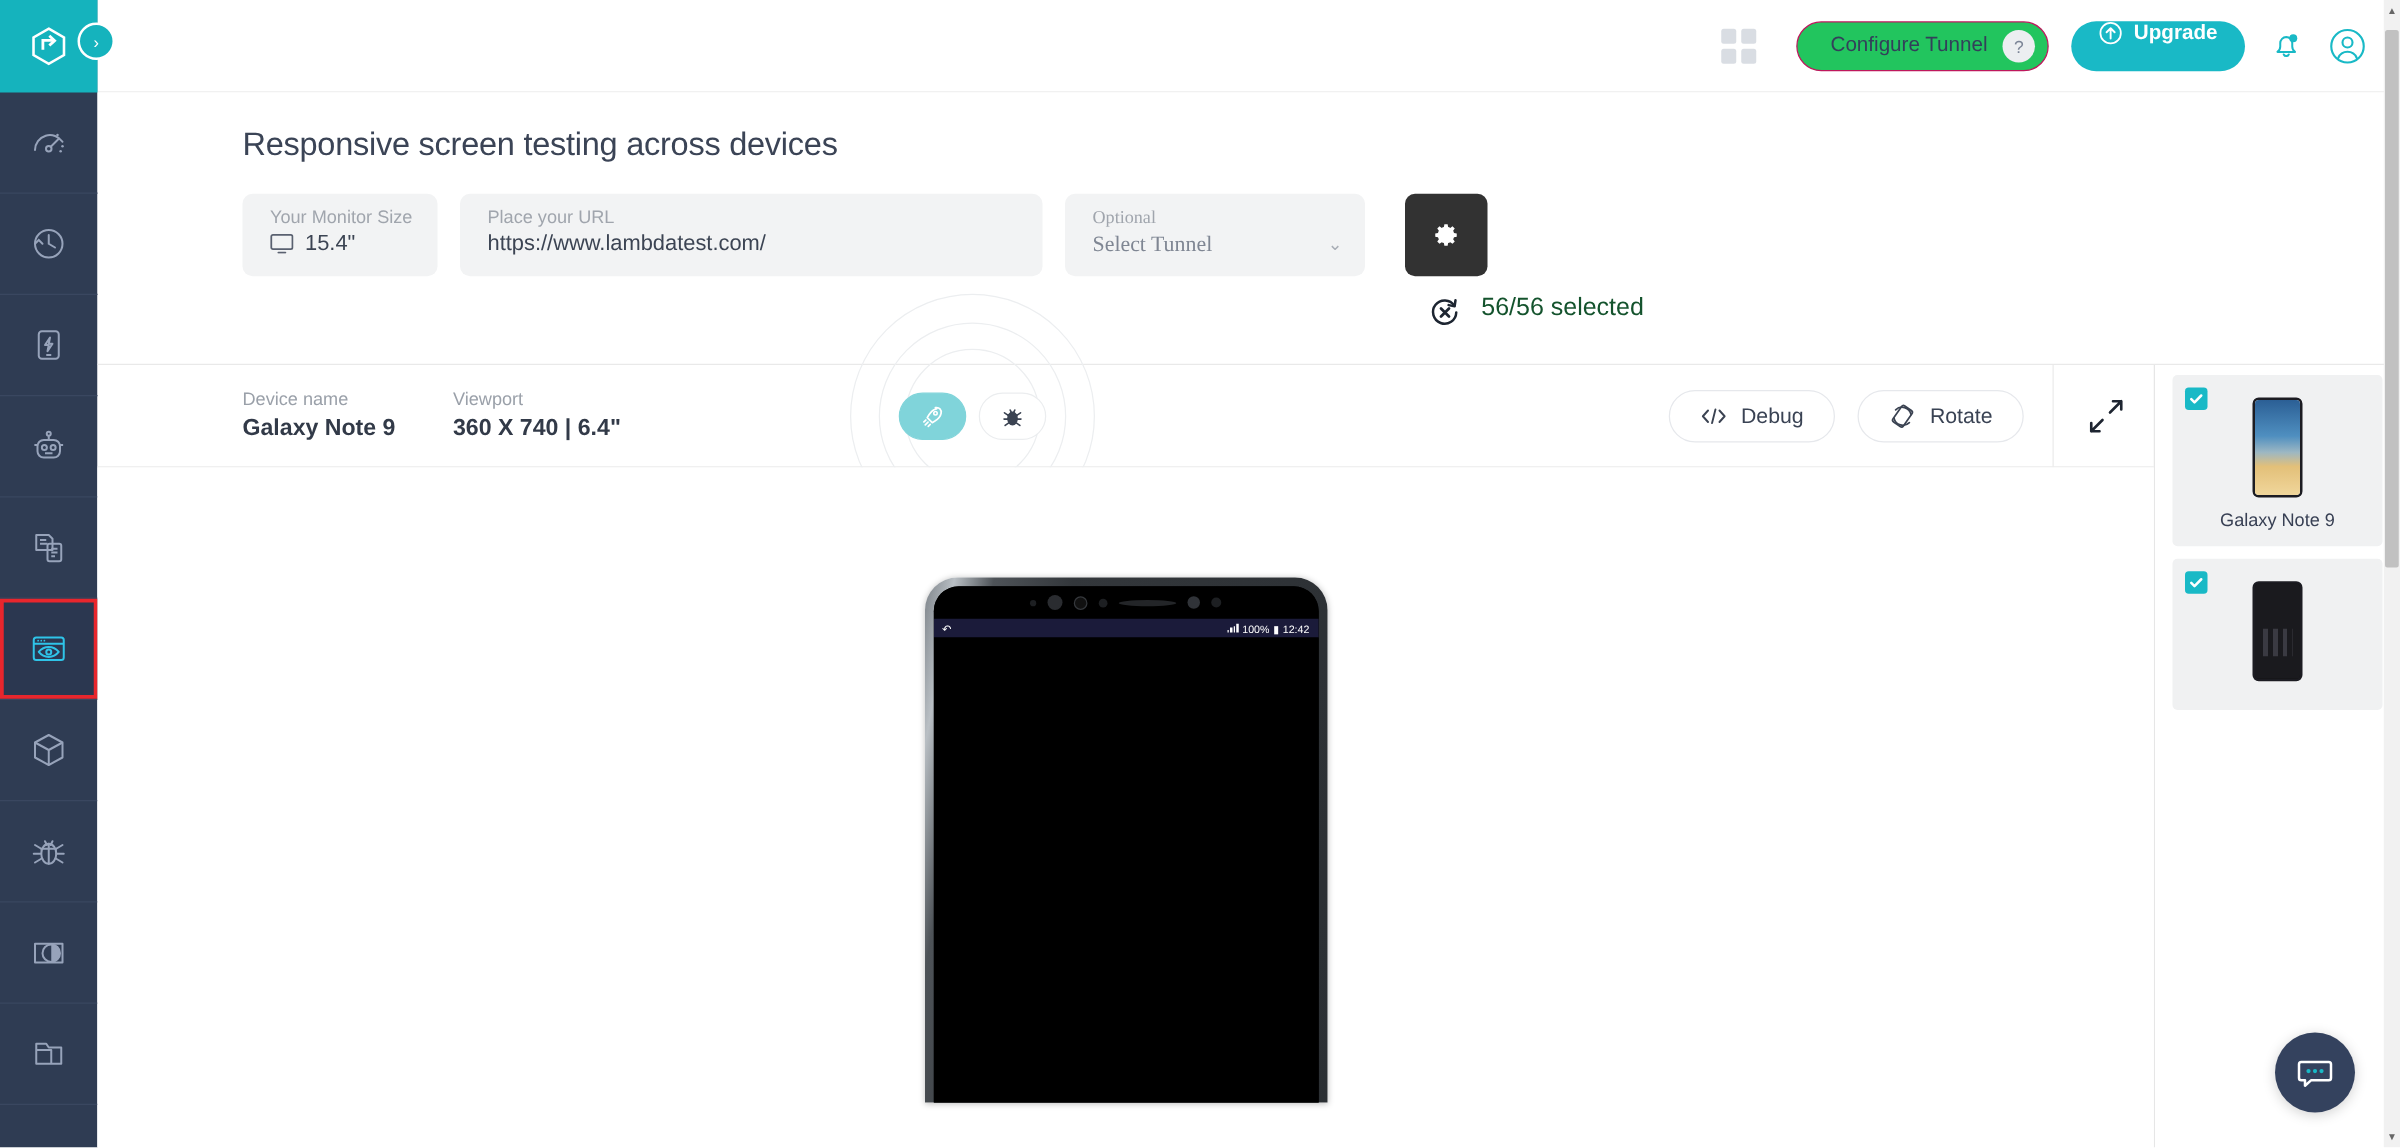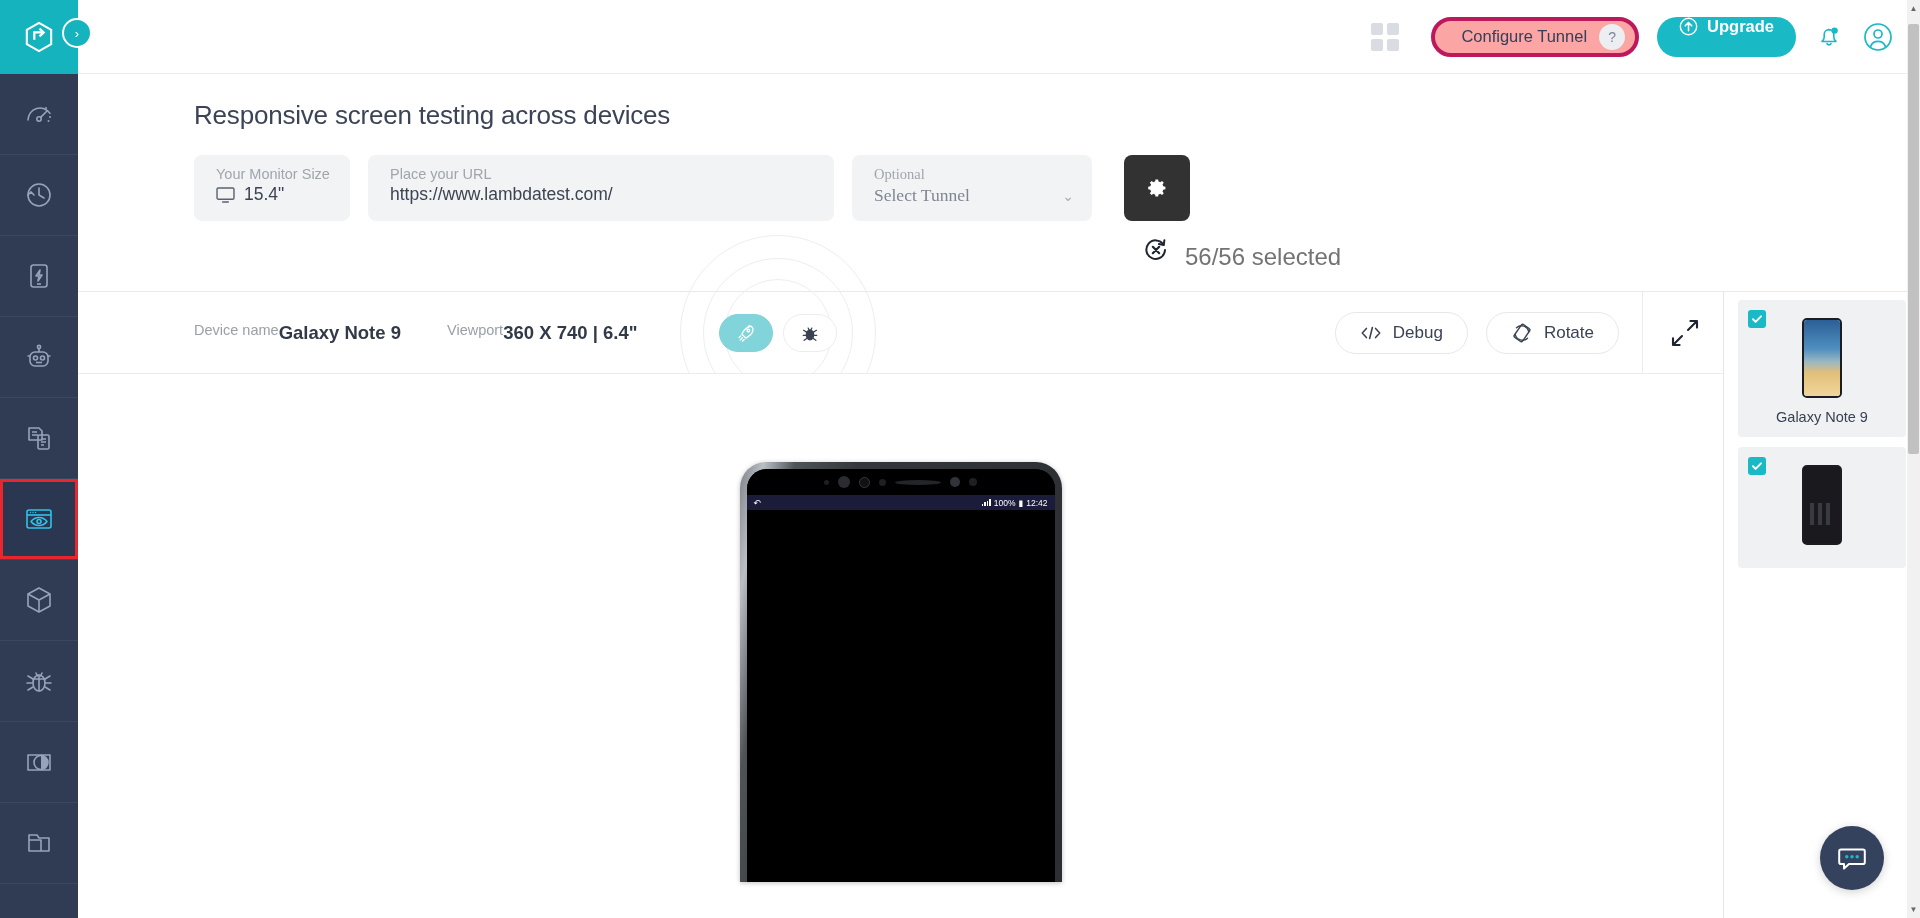--- a/index.html
+++ b/index.html
@@ -58,23 +58,23 @@
   .topbar {
     height: 74px; background: #ffffff;
     border-bottom: 1px solid #ededed;
     display: flex; align-items: center; justify-content: flex-end;
     padding-right: 26px; gap: 18px;
     flex: 0 0 74px;
   }
   .grid-icon { display: grid; grid-template-columns: 12px 12px; grid-template-rows: 12px 12px; gap: 4px; cursor: pointer; margin-right: 14px; }
   .grid-icon i { background: #d9dde3; border-radius: 2px; display: block; }
   .tunnel-btn {
-    height: 40px; border: 4px solid #be185d; border-radius: 22px;
+    height: 40px; border: 1px solid #be185d; border-radius: 22px;
     display: flex; align-items: center; gap: 12px;
-    padding: 0 10px 0 26px; background: #fca5a5; cursor: pointer;
+    padding: 0 10px 0 26px; background: #22c55e; cursor: pointer;
     font-size: 16.5px; color: #33405a;
   }
   .qmark {
     width: 26px; height: 26px; border-radius: 50%;
     background: #eceef1; color: #7b8496;
     display: flex; align-items: center; justify-content: center;
     font-size: 14px;
   }
   .upgrade-btn {
     height: 40px; border-radius: 22px; background: #19b9c6; color: #fff;
@@ -105,36 +105,36 @@
     display: flex; align-items: center; justify-content: center; gap: 13px;
     font-size: 19px; font-weight: 700; letter-spacing: 1.2px;
     margin-left: 16px;
   }
   .gear-btn {
     height: 66px; width: 66px; background: #323232; border: none; border-radius: 8px;
     cursor: pointer; display: flex; align-items: center; justify-content: center;
     margin-left: 14px;
   }
   .selected-row {
-    display: flex; align-items: flex-end; gap: 14px;
+    display: flex; align-items: flex-start; gap: 14px;
     margin: 14px 0 20px 0; padding-left: 1063px;
-    font-size: 24px; color: #737373;
+    font-size: 20px; color: #14532d;
   }
   .selected-row .reset-ic { cursor: pointer; }
 
   
   .content { flex: 1 1 auto; display: flex; min-height: 0; background: #fff; }
 
   
   .preview-col { flex: 1 1 auto; display: flex; flex-direction: column; min-width: 0; border-right: 1px solid #e6e6e6; }
   .device-bar {
     height: 82px; display: flex; align-items: center;
     border-bottom: 1px solid #ececec; position: relative; padding-left: 116px;
   }
-  .meta { display: flex; flex-direction: row; }
+  .meta { display: flex; flex-direction: column; }
   .meta .k { font-size: 14.5px; color: #9aa0a9; margin-bottom: 3px; }
   .meta .v { font-size: 18.5px; color: #323a48; font-weight: 600; }
   .meta-viewport { margin-left: 46px; }
   .mode-toggle {
     position: absolute; left: 560px; top: 0; height: 82px;
     display: flex; align-items: center; justify-content: center; width: 280px;
   }
   .ripple { position: absolute; border: 1px solid #eceef0; border-radius: 50%; }
   .r1 { width: 108px; height: 108px; }
   .r2 { width: 150px; height: 150px; }

